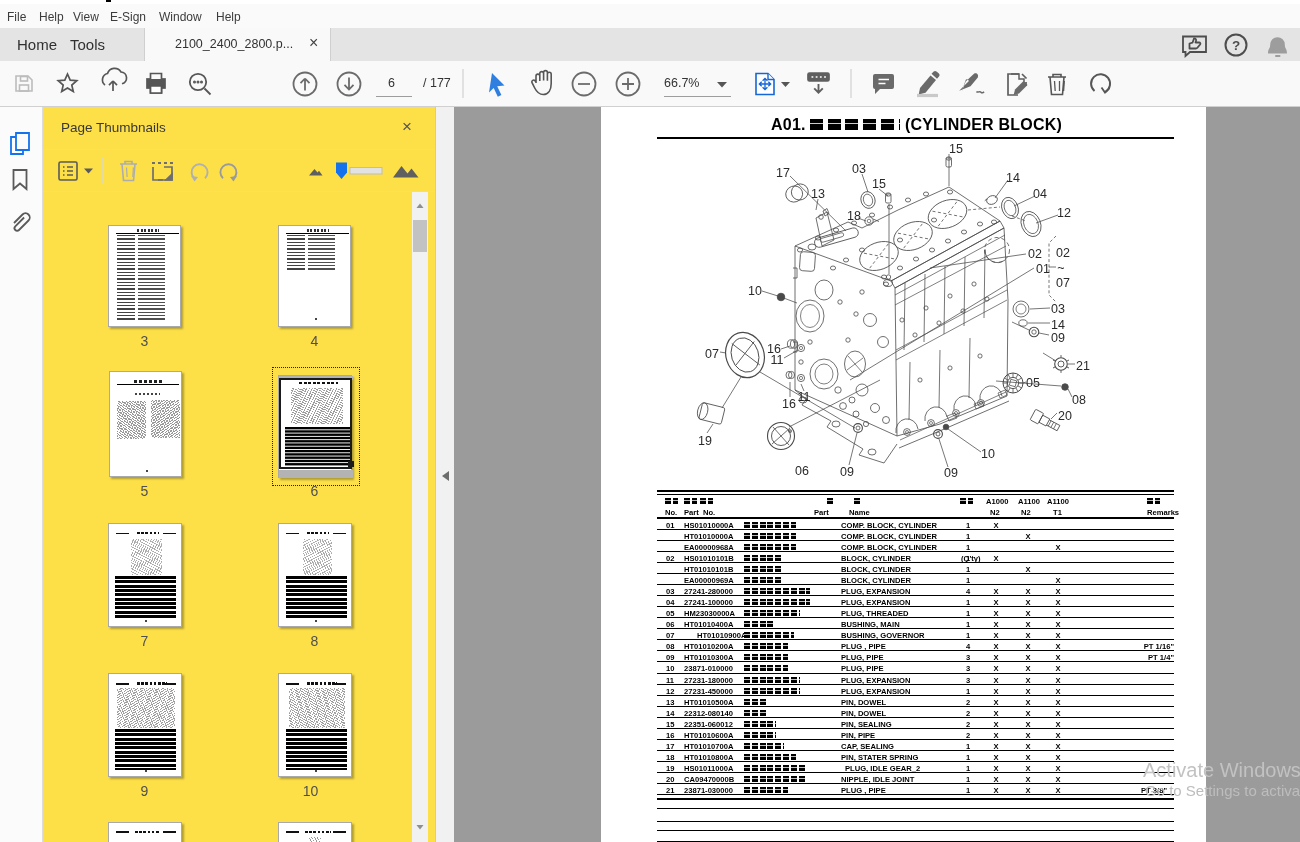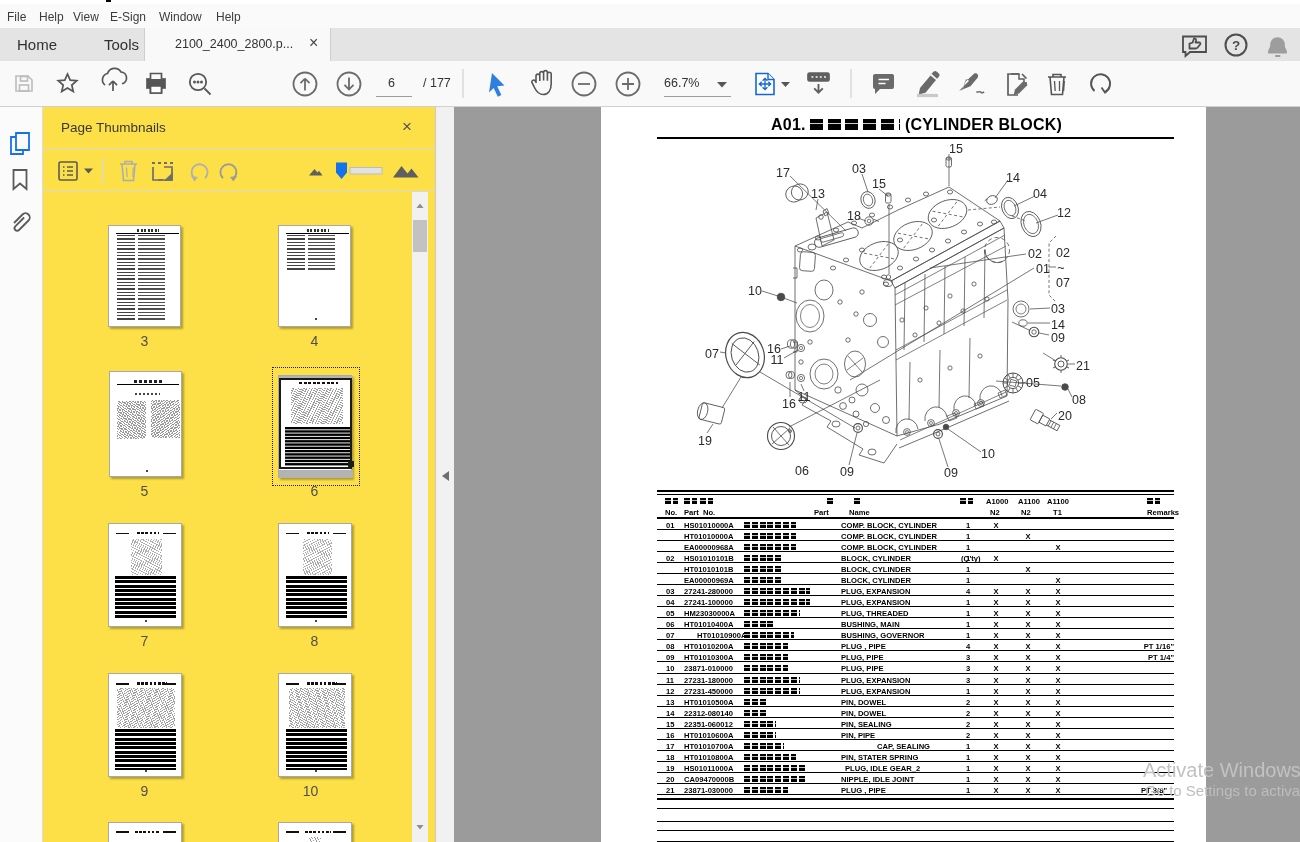--- a/index.html
+++ b/index.html
@@ -43,21 +43,21 @@
 <div class="abs" id="menubar">
  <span style="left:7px;">File</span>
     <span style="left:39px;">Help</span>
     <span style="left:73px;">View</span>
  <span style="left:110px;">E-Sign</span>
     <span style="left:159px;">Window</span>
     <span style="left:216px;">Help</span>
 </div>
 <div class="abs" id="tabbar">
  <span style="position:absolute;left:17px;top:8px;font-size:15px;">Home</span>
- <span style="position:absolute;left:104px;top:8px;font-size:15px;">Tools</span>
+ <span style="position:absolute;left:70px;top:8px;font-size:15px;">Tools</span>
  <div id="doctab">
       <span style="position:absolute;left:30px;top:9px;font-size:12.5px;color:#333;">2100_2400_2800.p...</span>
    <span style="position:absolute;left:164px;top:6px;font-size:16px;color:#444;">×</span>
     </div>
  <svg class="icon" style="left:1180px;top:5px;" width="115" height="26" viewBox="0 0 115 26" fill="none">
 
    <g stroke="#4d4d4d" stroke-width="1.8">
      <path d="M3 3.5 H26 V19 H10 L5.5 23 V19 H3 Z"></path>
      <path d="M9.5 15.5 v-5 l3-0.8 1.5-4.2 c1.6-0.2 2.3 0.9 2 2.2 l-0.5 1.8 h3.6 c1.1 0 1.7 1.1 1 2 l-2.7 3.3 c-0.4 0.5-1 0.7-1.6 0.7 h-6.3 z" stroke-linejoin="round"></path>
    </g>
@@ -865,21 +865,21 @@
           <i style="left:311px;" class="ctr">2</i>
           <i style="left:339px;" class="ctr">X</i>
           <i style="left:371px;" class="ctr">X</i>
           <i style="left:401px;" class="ctr">X</i>
         </div>
 <div class="hline" style="top:631.9px;height:1px;"></div>
 <div class="trow" style="top:633.4px;">
           <i style="left:9px;">17</i>
           <i style="left:27px;">HT01010700A</i>
           <span class="kra" style="left:87px;width:40px;"></span>
-          <i style="left:184px;margin-left:36px;">CAP, SEALING</i>
+          <i style="left:184px;">CAP, SEALING</i>
           <i style="left:311px;" class="ctr">1</i>
           <i style="left:339px;" class="ctr">X</i>
           <i style="left:371px;" class="ctr">X</i>
           <i style="left:401px;" class="ctr">X</i>
         </div>
 <div class="hline" style="top:643.0px;height:1px;"></div>
 <div class="trow" style="top:644.5px;">
           <i style="left:9px;">18</i>
           <i style="left:27px;">HT01010800A</i>
           <span class="kra" style="left:87px;width:52px;"></span>

